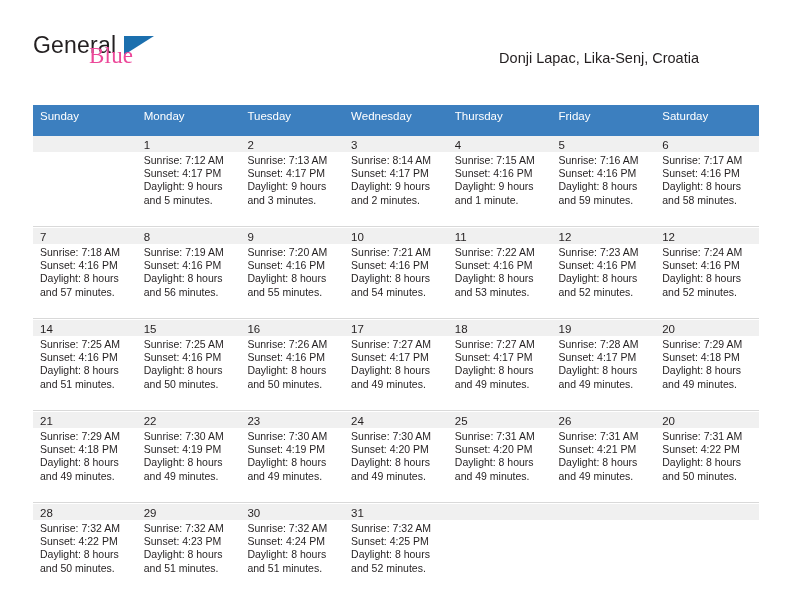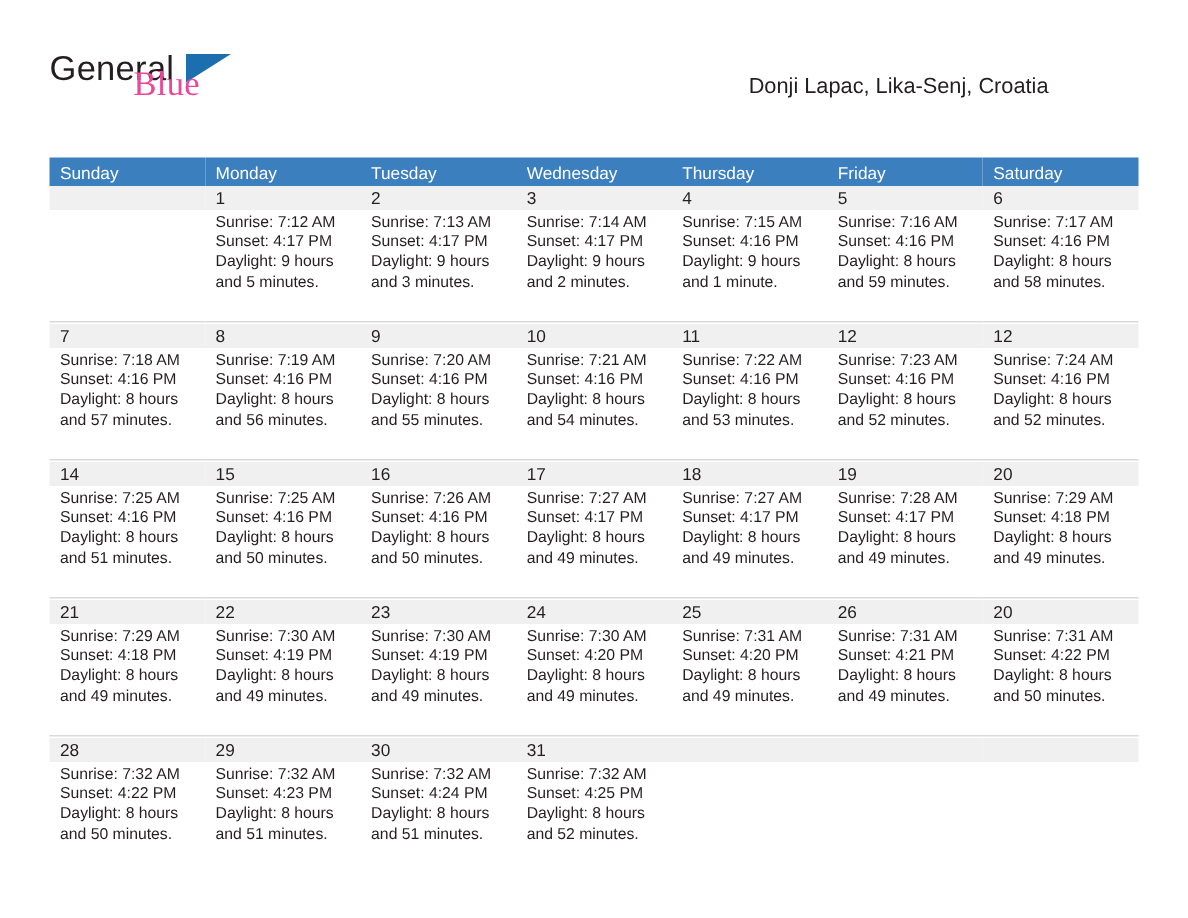--- a/index.html
+++ b/index.html
@@ -94,21 +94,21 @@
     width: 726px;
     border-collapse: collapse;
     table-layout: fixed;
   }
   .calendar th {
     background: #3c7fbf;
     color: #ffffff;
     font-size: 11.5px;
     font-weight: normal;
     text-align: left;
-    padding: 5px 0 2px 7px;
+    padding: 5px 0 14px 7px;
     height: 12px;
     border: none;
   }
   .calendar td {
     vertical-align: top;
     padding: 0;
     border: none;
     width: 103.71px;
     height: 90px;
   }
@@ -206,21 +206,21 @@
                 <div>Sunset: 4:17 PM</div>
                 <div>Daylight: 9 hours</div>
                 <div>and 3 minutes.</div>
               </div>
             </div>
           </td>
           <td>
             <div class="cell">
               <div class="cell-date">3</div>
               <div class="cell-info">
-                <div>Sunrise: 7:14 AM</div>
+                <div>Sunrise: 8:14 AM</div>
                 <div>Sunset: 4:17 PM</div>
                 <div>Daylight: 9 hours</div>
                 <div>and 2 minutes.</div>
               </div>
             </div>
           </td>
           <td>
             <div class="cell">
               <div class="cell-date">4</div>
               <div class="cell-info">

